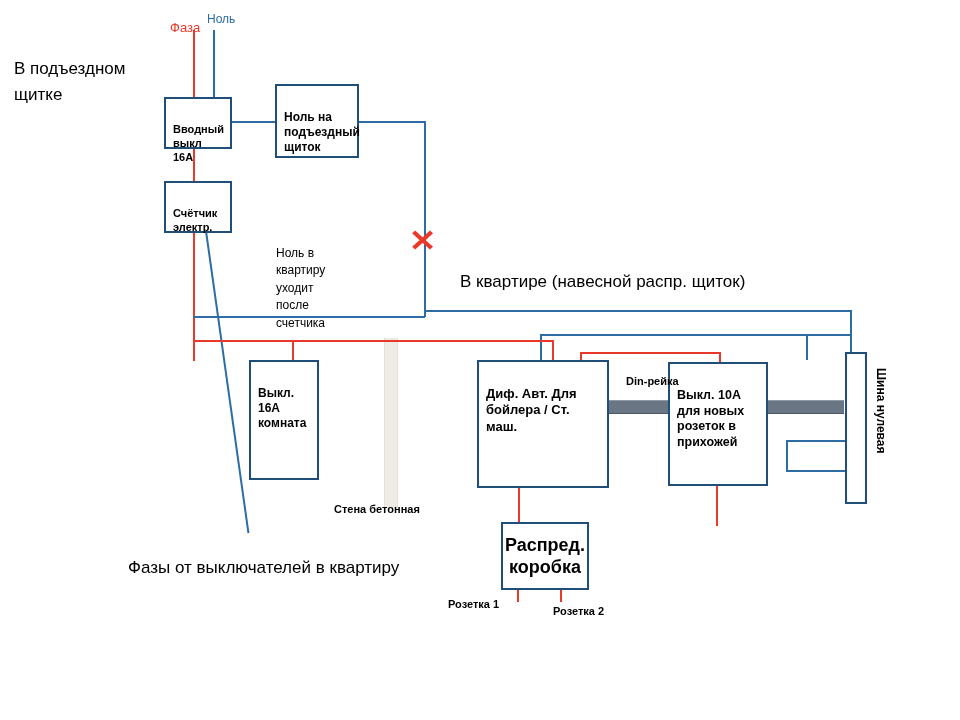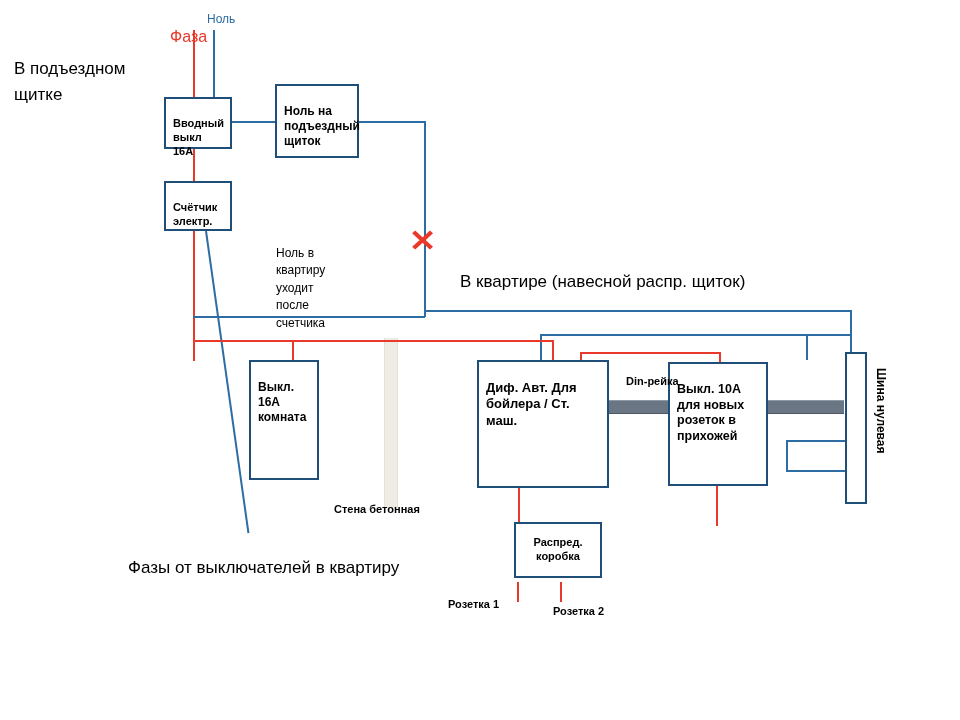--- a/index.html
+++ b/index.html
@@ -19,21 +19,21 @@
   }
   .box {
     position: absolute;
     box-sizing: border-box;
     border: 2px solid #1f4e79;
     background: #ffffff;
     color: #000000;
     font-size: 12.5px;
     line-height: 1.25;
     font-weight: bold;
-    padding: 18px 7px;
+    padding: 24px 7px;
     z-index: 5;
   }
   .box.small {
     font-size: 11px;
   }
   .box.center {
     display: flex;
     align-items: center;
     justify-content: center;
     text-align: center;
@@ -105,21 +105,21 @@
   }
 </style>
 </head>
 <body>
 
 <div id="canvas">
 
   <div class="wire red v" style="left:193px; top:30px; height:80px;"></div>
   <div class="wire blue v" style="left:213px; top:30px; height:80px;"></div>
 
-  <div class="lbl" style="left:170px; top:28px; color:#e8392a; font-size:16px;">Фаза</div>
+  <div class="lbl" style="left:170px; top:20px; color:#e8392a; font-size:13px;">Фаза</div>
   <div class="lbl" style="left:207px; top:12px; color:#2e6da4; font-size:12px;">Ноль</div>
 
   <div class="lbl big" style="left:14px; top:56px; width:150px; line-height:1.5;">В подъездном щитке</div>
 
   <div class="box small" style="left:164px; top:97px; width:68px; height:52px;">Вводный выкл 16А</div>
 
   <div class="wire red v" style="left:193px; top:149px; height:33px;"></div>
 
   <div class="wire blue v" style="left:213px; top:110px; height:12px;"></div>
   <div class="wire blue h" style="left:213px; top:121px; width:62px;"></div>
@@ -172,21 +172,21 @@
   <div class="box" style="left:668px; top:362px; width:100px; height:124px; font-size:12.5px;">Выкл. 10А для новых розеток в прихожей</div>
 
   <div class="box" style="left:845px; top:352px; width:22px; height:152px;"></div>
   <div class="vlabel" style="left:874px; top:368px;">Шина нулевая</div>
 
   <div class="wire blue h" style="left:786px; top:440px; width:60px;"></div>
   <div class="wire blue h" style="left:786px; top:470px; width:60px;"></div>
   <div class="wire blue v" style="left:786px; top:440px; height:30px;"></div>
 
   <div class="wire red v" style="left:518px; top:488px; height:34px;"></div>
-  <div class="box center" style="left:514px; top:522px; width:88px; height:56px; font-size:11px;">Распред. коробка</div>
+  <div class="box center" style="left:501px; top:522px; width:88px; height:68px; font-size:18px;">Распред. коробка</div>
 
   <div class="wire red v" style="left:517px; top:582px; height:20px;"></div>
   <div class="wire red v" style="left:560px; top:582px; height:20px;"></div>
 
   <div class="lbl bold small" style="left:448px; top:598px;">Розетка 1</div>
   <div class="lbl bold small" style="left:553px; top:598px;margin-top:7px;">Розетка 2</div>
 
   <div class="wire red v" style="left:716px; top:486px; height:40px;"></div>
 
   <div class="lbl big" style="left:128px; top:558px; white-space:nowrap;">Фазы от выключателей в квартиру</div>

